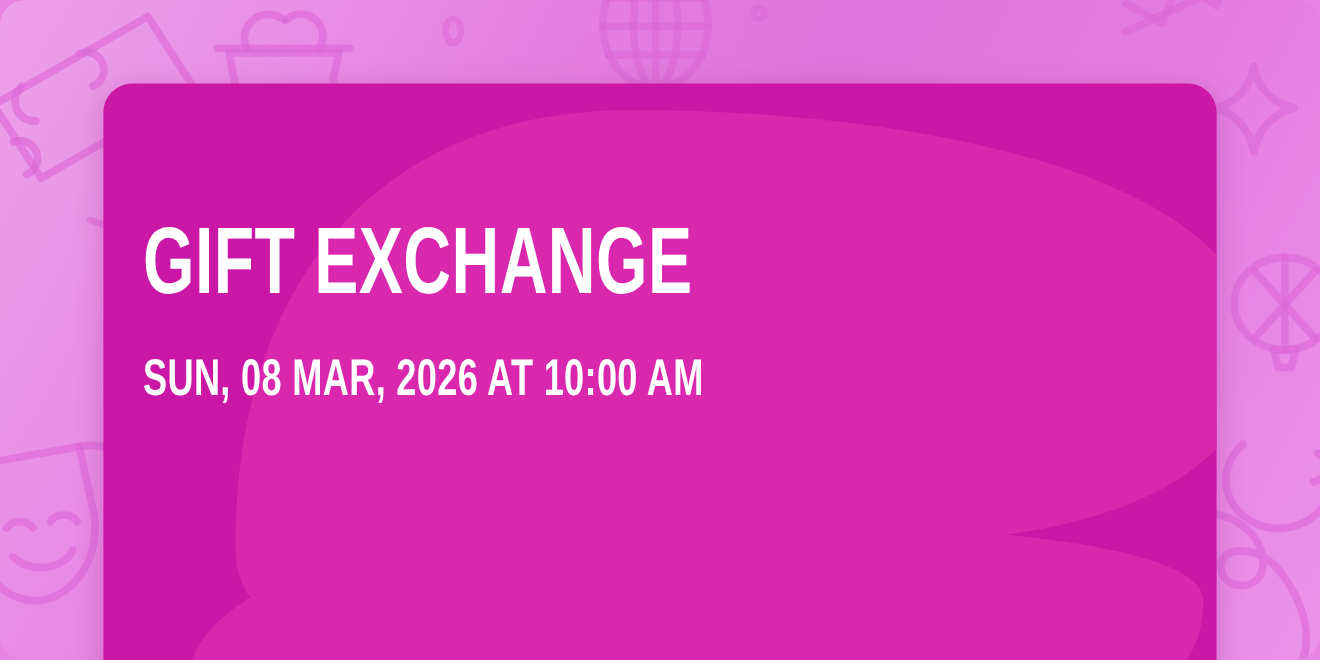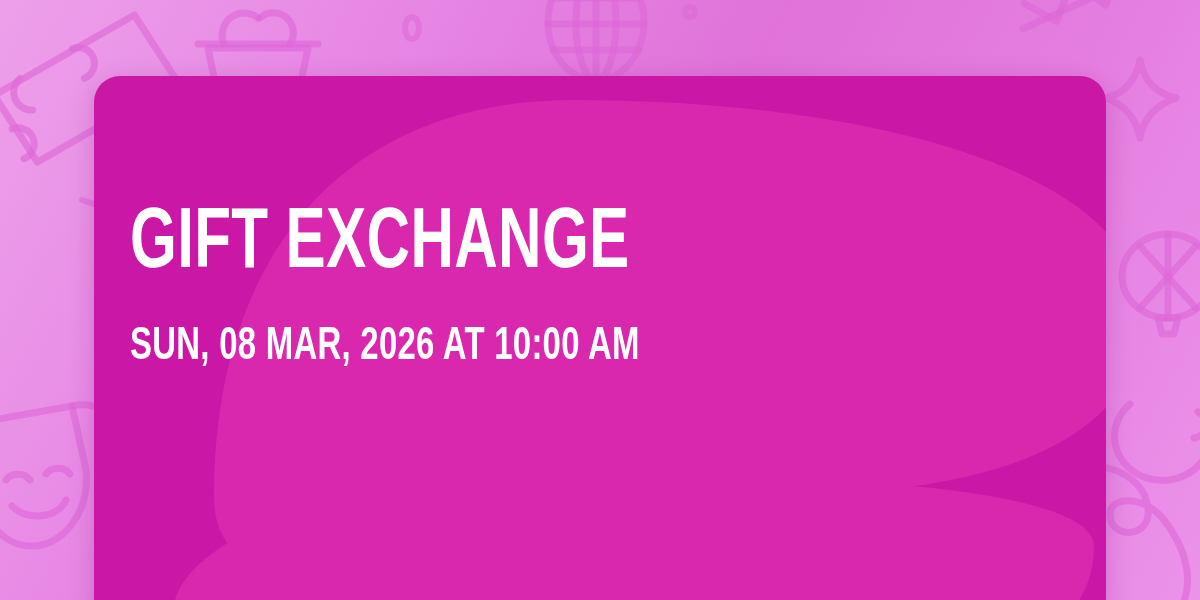--- a/index.html
+++ b/index.html
@@ -12,20 +12,21 @@
   body {
     font-family: "Liberation Sans", sans-serif;
     background: #e884e4;
   }
 
   #stage {
     position: relative;
     width: 1200px;
     height: 600px;
     overflow: hidden;
+    border-radius: 23px;
   }
 
   
   .bg-layer {
     position: absolute;
     inset: 0;
     background:
       linear-gradient(118deg,
         #edA0ea 0%,
         #e88be6 22%,

